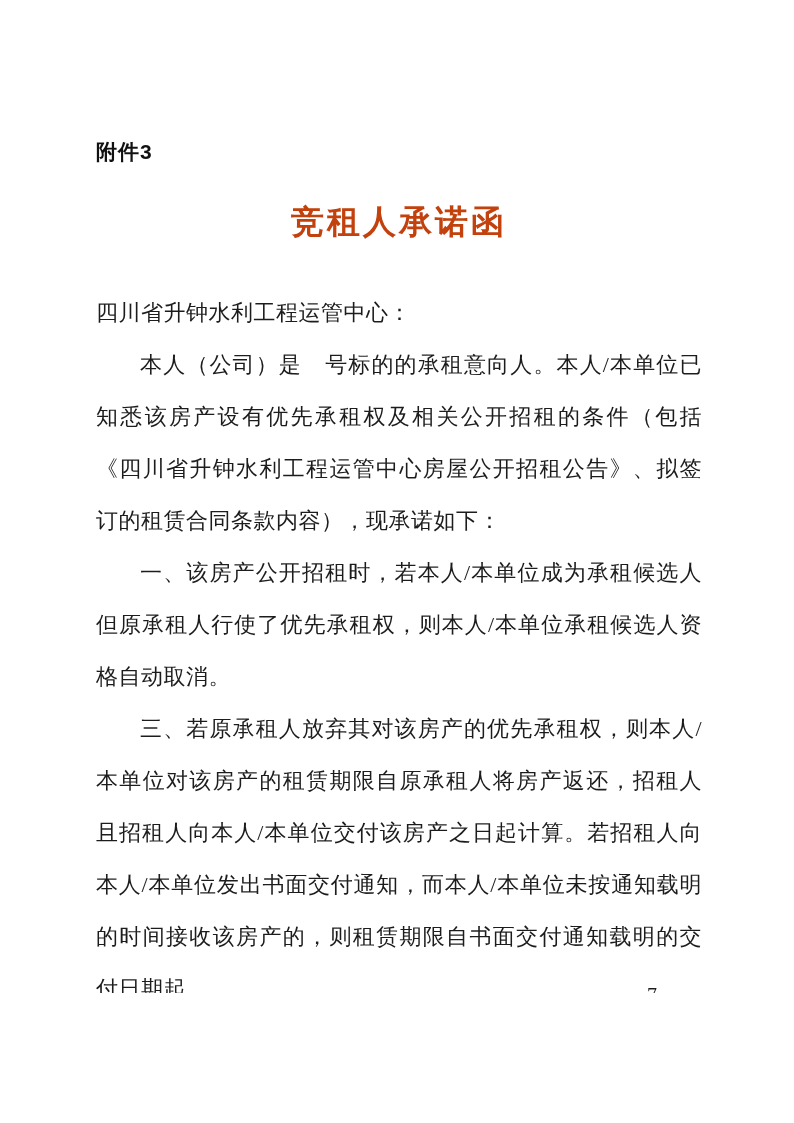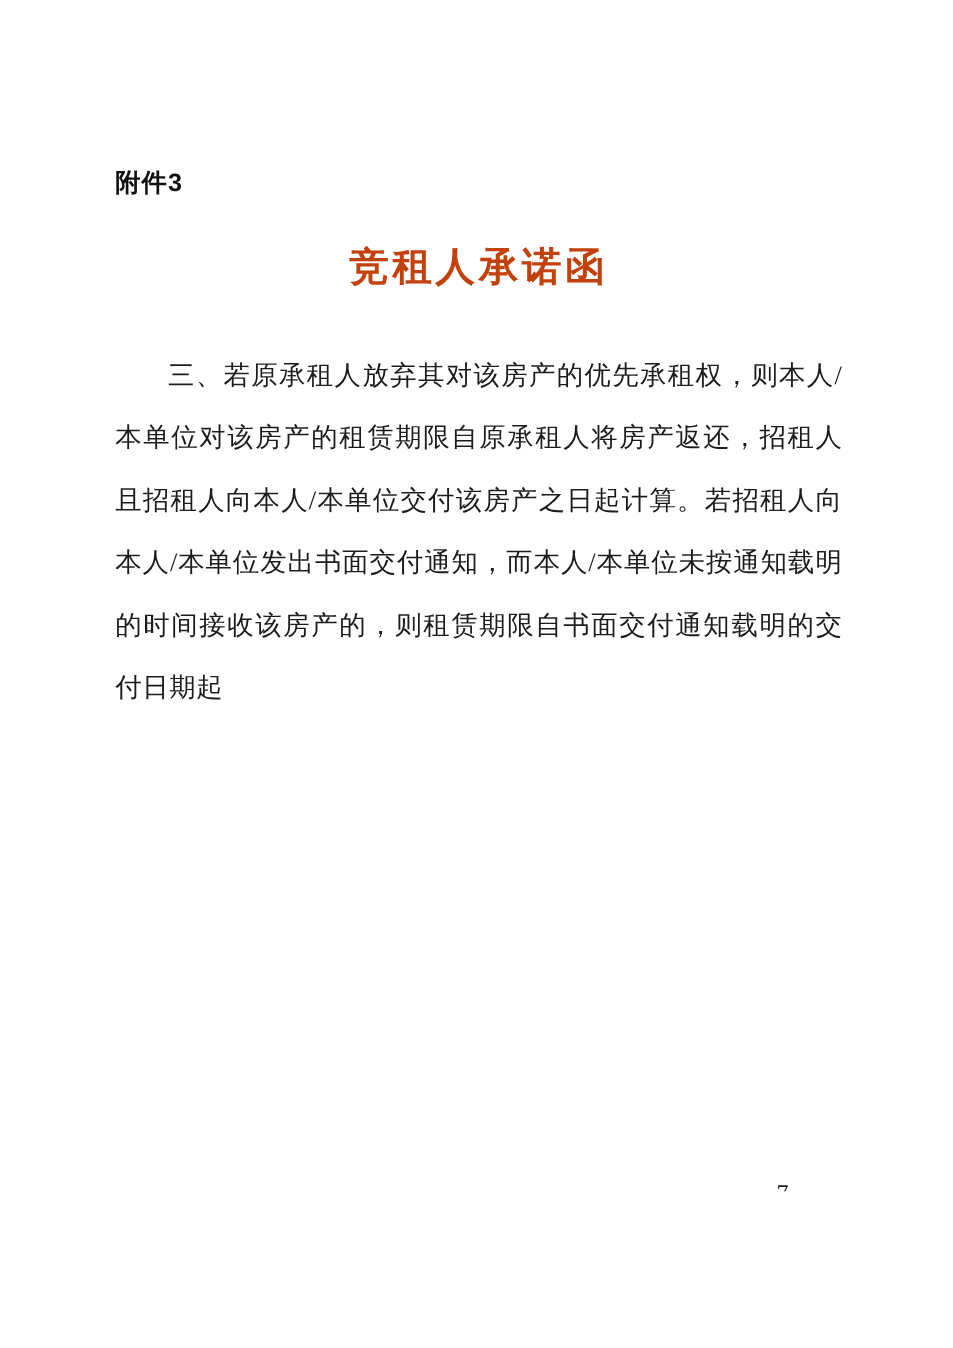--- a/index.html
+++ b/index.html
@@ -59,19 +59,22 @@
   }
 </style>
 </head>
 <body>
 
 <div class="page">
   <div class="content">
     <div class="attachment-label">附件3</div>
     <div class="doc-title">竞租人承诺函</div>
     <div class="doc-body">
+      <p class="salutation">四川省升钟水利工程运管中心：</p>
       <div>
+          <p class="para">本人（公司）是　号标的的承租意向人。本人/本单位已知悉该房产设有优先承租权及相关公开招租的条件（包括《四川省升钟水利工程运管中心房屋公开招租公告》、拟签订的租赁合同条款内容），现承诺如下：</p>
+          <p class="para">一、该房产公开招租时，若本人/本单位成为承租候选人但原承租人行使了优先承租权，则本人/本单位承租候选人资格自动取消。</p>
           <p class="para">三、若原承租人放弃其对该房产的优先承租权，则本人/本单位对该房产的租赁期限自原承租人将房产返还，招租人且招租人向本人/本单位交付该房产之日起计算。若招租人向本人/本单位发出书面交付通知，而本人/本单位未按通知载明的时间接收该房产的，则租赁期限自书面交付通知载明的交付日期起</p>
         </div>
     </div>
   </div>
   <div class="page-number">— 7 —</div>
 </div>
 
 </body></html>

